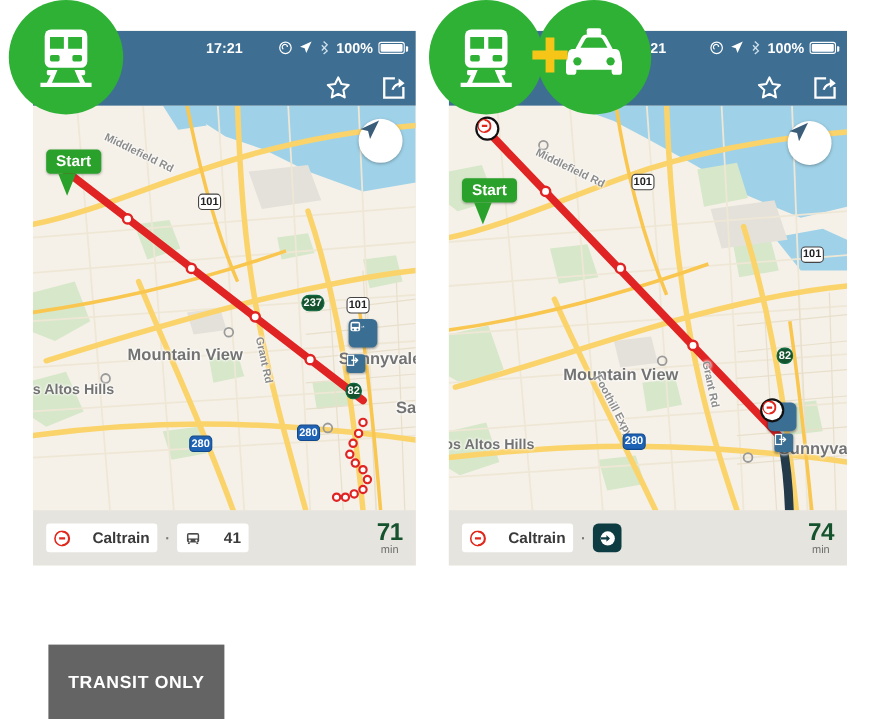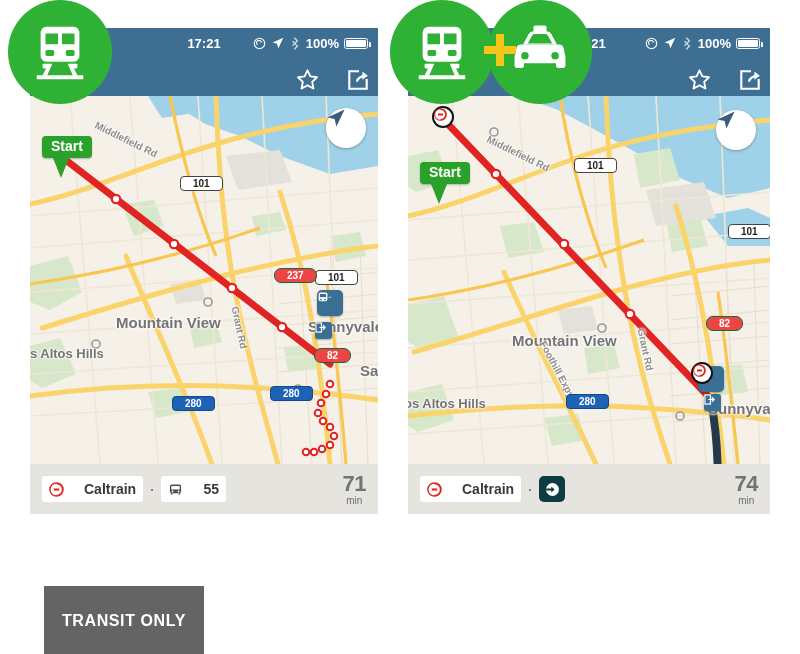--- a/index.html
+++ b/index.html
@@ -77,23 +77,23 @@
   .ct-badge {
     position:absolute; width:22px;height:22px;border-radius:50%;
     background:#111; display:flex;align-items:center;justify-content:center; z-index:6;
     border:2px solid #111;
   }
   .ct-inner{ width:18px;height:18px;border-radius:50%;background:#fff;display:flex;align-items:center;justify-content:center;}
 
   .shield {
     position:absolute; z-index:4; font-size:10px; font-weight:bold; color:#222;
     background:#fff; border:1.5px solid #444; border-radius:4px;
-    padding:1px 12px; line-height:1.1;
-  }
-  .shield.green { background:#ef4444; border-color:#0e6b44; color:#fff; border-radius:7px; }
+    padding:1px 1px; line-height:1.1;
+  }
+  .shield.green { background:#14532d; border-color:#0e6b44; color:#fff; border-radius:7px; }
   .shield.blue  { background:#1d62b5; border-color:#12498c; color:#fff; border-radius:4px; }
 
   .mlabel {
     position:absolute; z-index:4; color:#737373; font-size:13px; font-weight:bold;
     white-space:nowrap; text-shadow: 0 0 3px #fff, 0 0 3px #fff, 0 0 2px #fff;
   }
   .mlabel.road { color:#8d8d8d; font-size:10px; font-weight:bold; }
 
   
   .summary {
@@ -102,21 +102,21 @@
   }
   .chips { display:flex; align-items:center; gap:7px; }
   .chip {
     background:#fff; border-radius:3px; height:26px; padding:0 7px;
     display:flex; align-items:center; gap:20px;
     font-size:14px; font-weight:bold; color:#3a3a3a;
   }
   .chip.dark { background:#0d3c43; padding:0; width:26px; justify-content:center; border-radius:5px;}
   .dotsep { color:#777; font-size:13px; font-weight:bold; }
   .dur { margin-left:auto; text-align:center; line-height:1; }
-  .dur .num { font-size:22px; font-weight:bold; color:#737373; letter-spacing:-0.5px;}
+  .dur .num { font-size:22px; font-weight:bold; color:#14532d; letter-spacing:-0.5px;}
   .dur .unit{ font-size:10px; color:#6d6d6d; margin-top:1px;}
 
   
   .modebadge { position:absolute; z-index:20; display:flex; align-items:center; }
   .circle {
     width:104px;height:104px;border-radius:50%;background:#2eb135;
     display:flex;align-items:center;justify-content:center;
   }
   .circle.sec { margin-left:-18px; }
   .plusglyph { position:relative; z-index:3; margin:0 -14px; }
@@ -335,21 +335,21 @@
           <span class="dotsep">·</span>
           <div class="chip">
             <svg width="15" height="15" viewBox="0 0 20 20">
               <rect x="2.6" y="3.4" width="14.8" height="11.6" rx="2.4" fill="#4a4a4a"></rect>
               <rect x="4.4" y="5.4" width="11.2" height="4.6" fill="#fff"></rect>
               <circle cx="6" cy="12.6" r="1.3" fill="#fff"></circle>
                 <circle cx="14" cy="12.6" r="1.3" fill="#fff"></circle>
               <rect x="3.8" y="15" width="2.2" height="1.8" fill="#4a4a4a"></rect>
               <rect x="14" y="15" width="2.2" height="1.8" fill="#4a4a4a"></rect>
             </svg>
-            <span>55</span>
+            <span>41</span>
           </div>
         </div>
         <div class="dur">
           <div class="num">71</div>
           <div class="unit">min</div>
         </div>
       </div>
     </div>
 
     <div class="modebadge" style="left:-22px;top:-28px;">

